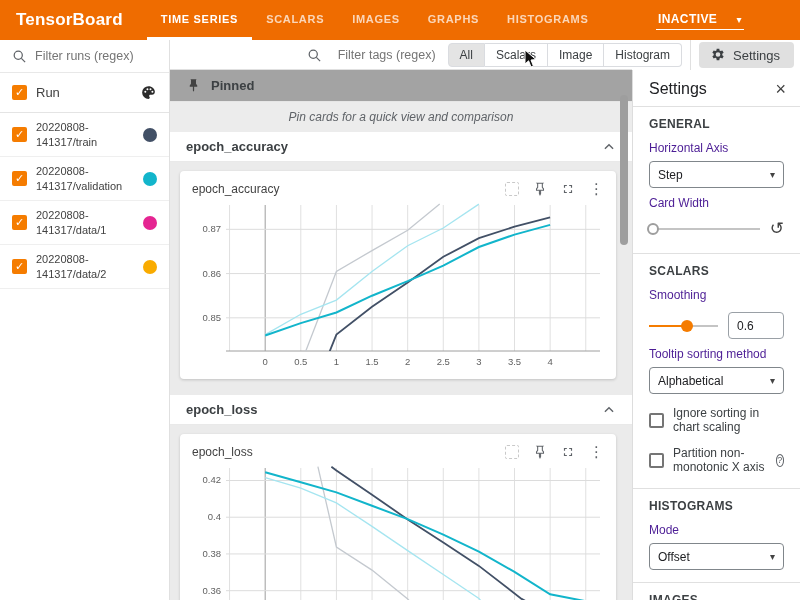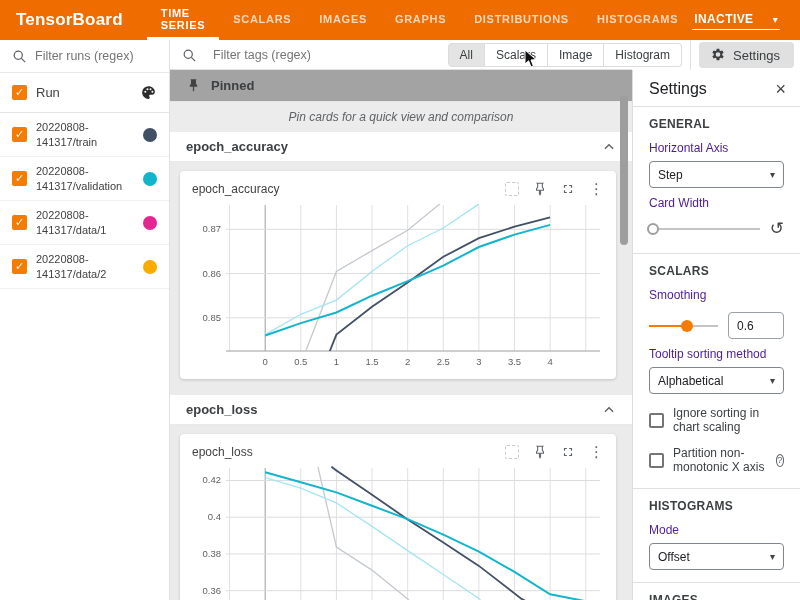--- a/index.html
+++ b/index.html
@@ -31,21 +31,21 @@
   .run-header-label { flex:1; font-size:13px; color:#424242; }
   .run-row { min-height:44px; display:flex; align-items:center; gap:9px; padding:5px 12px; border-bottom:1px solid #efefef; }
   .run-label { flex:1; width:92px; font-size:11px; line-height:1.35; color:#424242; overflow-wrap:break-word; }
   .run-dot { width:14px; height:14px; border-radius:50%; flex:none; background:var(--c,#888); }
   .checkbox { width:15px; height:15px; border-radius:2px; flex:none; background:#f57c00;
               display:flex; align-items:center; justify-content:center; color:#fff; font-size:11px; cursor:pointer; }
   .checkbox.unchecked { background:#fff; border:2px solid #757575; color:transparent; }
   
   .toolbar { height:30px; display:flex; align-items:center; position:relative; flex:none; }
   .toolbar::after { content:""; position:absolute; left:0; bottom:0; width:462px; height:1px; background:#e0e0e0; }
-  .tag-filter { display:flex; align-items:center; gap:16px; padding:0 12px; flex:1; }
+  .tag-filter { display:flex; align-items:center; gap:16px; padding:0 12px; flex:1;justify-content:flex-end; }
   .chips { display:flex; margin-right:8px; }
   .chip { font-size:12px; color:#3c4043; background:#fff; border:1px solid #dadce0; padding:4px 11px; cursor:pointer; }
   .chip:first-child { border-radius:4px 0 0 4px; }
   .chip + .chip { border-left:none; }
   .chip:last-child { border-radius:0 4px 4px 0; }
   .chip.selected { background:#e4e4e4; }
   .toolbar-sep { width:1px; height:30px; background:#e0e0e0; margin-right:8px; }
   .settings-btn { display:flex; align-items:center; gap:7px; background:#e0e0e0; border-radius:4px;
                   padding:5px 14px 5px 11px; font-size:13px; color:#3c4043; margin-right:6px; cursor:pointer; }
   
@@ -109,23 +109,20 @@
           <span>TIME SERIES</span>
         </div>
       <div class="nav-tab">
           <span>SCALARS</span>
         </div>
       <div class="nav-tab">
           <span>IMAGES</span>
         </div>
       <div class="nav-tab">
           <span>GRAPHS</span>
-        </div>
-      <div class="nav-tab">
-          <span>DISTRIBUTIONS</span>
         </div>
       <div class="nav-tab">
           <span>HISTOGRAMS</span>
         </div>
     </div>
     <div class="header-right">
       <div class="status-select">
         <span>INACTIVE</span>
         <span class="caret" style="font-family:'DejaVu Sans',sans-serif;font-size:10px;">▾</span>
       </div>

